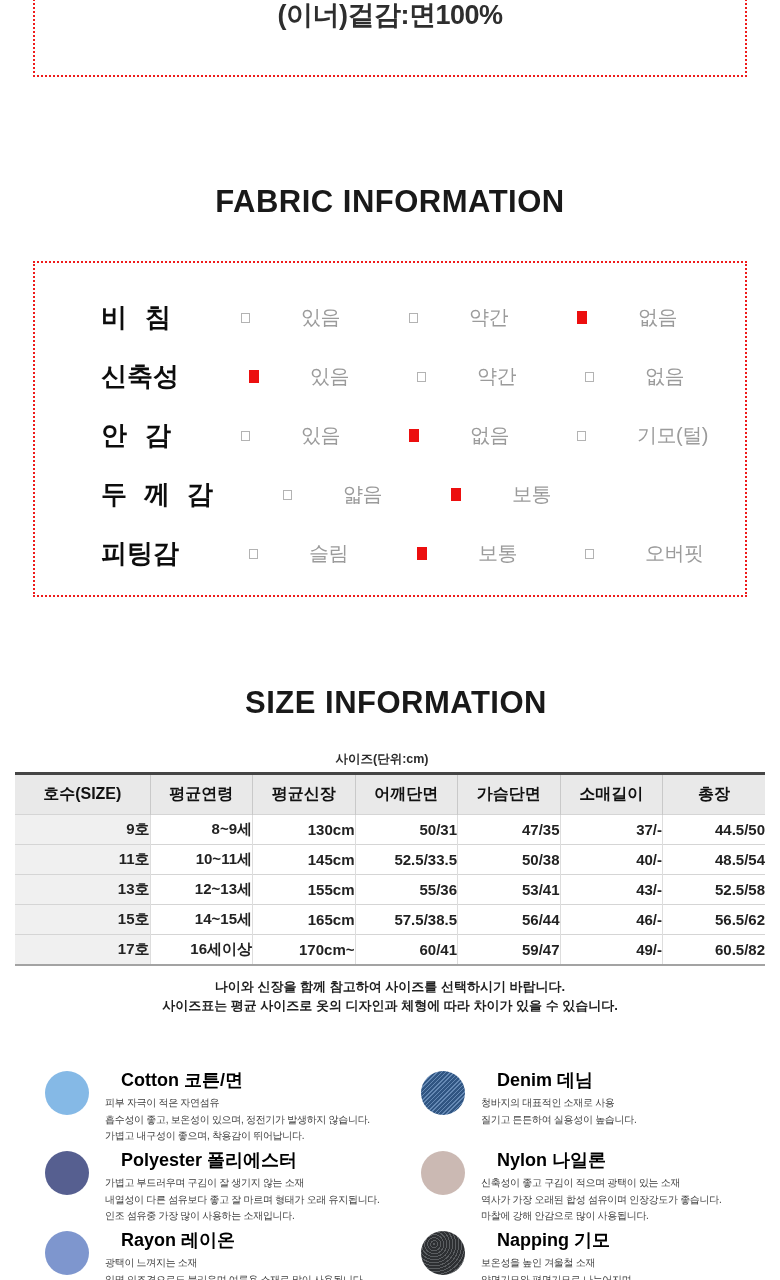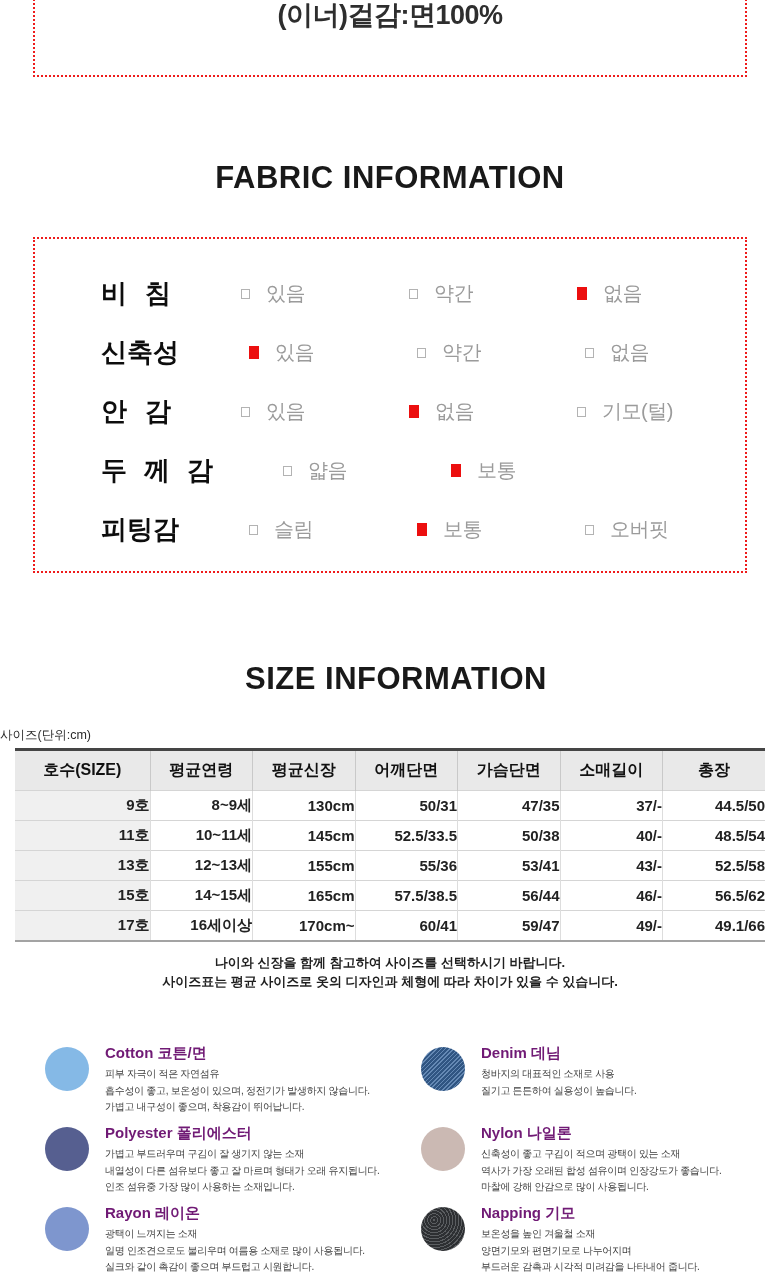--- a/index.html
+++ b/index.html
@@ -7,60 +7,60 @@
     font-family: "Liberation Sans", "DejaVu Sans", sans-serif; }
 
   
   .top-box { margin: -66px 33px 0 33px; height: 143px; border: 2px dotted #ee1b1b;
     display: flex; justify-content: center; align-items: flex-end; padding-bottom: 42px; }
   .top-box-text { font-size: 27px; font-weight: 600; color: #2e2e2e; letter-spacing: -0.5px; }
 
   
   .section-title { text-align: center; font-size: 31px; font-weight: 800; color: #191919;
     letter-spacing: 0.5px; }
-  .fabric-title { margin-top: 83px; }
+  .fabric-title { margin-top: 107px; }
   .size-title { margin-top: 88px; padding-left: 12px; }
 
   
   .fabric-box { margin: 41px 33px 0 33px; height: 336px; border: 2px dotted #ee1b1b;
     padding-top: 25px; }
   .frow { height: 59px; display: flex; align-items: center; padding-left: 66px; }
   .frow-label { width: 112px; font-size: 26px; font-weight: 800; color: #0d0d0d; }
   .spread { display: flex; justify-content: space-between; }
   .fopts { display: flex; margin-left: 70px; }
   .fopt { width: 168px; display: flex; align-items: center; }
   .opt-box { width: 9px; height: 10px; border: 1px solid #b3b3b3; background: #fff;
     margin-right: 16px; flex-shrink: 0; }
   .opt-box.checked { width: 10px; height: 13px; border: none; background: #ec0f0f; }
-  .fopt-label { font-size: 20px; color: #9b9b9b; letter-spacing: -0.5px; }
-
-  
-  .unit-note { text-align: left; margin: 30px 16px 4px 0; font-size: 12.5px;
-    font-weight: 400; color: #2b2b2b; }
+  .fopt-label { font-size: 20px; color: #9b9b9b; letter-spacing: -0.5px; margin-left: 35px; }
+
+  
+  .unit-note { text-align: center; margin: 30px 16px 4px 0; font-size: 12.5px;
+    font-weight: 700; color: #2b2b2b; }
   table.size-table { width: 750px; margin: 0 auto; border-collapse: collapse;
     table-layout: fixed; border-top: 3px solid #454545; border-bottom: 2px solid #a3a3a3; }
   .size-table th { background: #e9e9e9; font-size: 16px; font-weight: 700; color: #111;
     padding: 9px 0; border-left: 1px solid #c9c9c9; }
   .size-table th:first-child { border-left: none; }
   .size-table td { text-align: right; font-size: 15px; font-weight: 700; color: #222;
     padding: 5px 0; border-top: 1px solid #d5d5d5; border-left: 1px solid #dddddd; }
   .size-table td:first-child { background: #f0f0f0; border-left: none; }
   .size-table col.c0 { width: 135px; }
   .size-notes { margin-top: 11px; text-align: center; font-size: 13px; font-weight: 700;
     color: #1f1f1f; line-height: 19px; }
 
   
   .materials { margin-top: 50px; padding-left: 45px; display: grid;
     grid-template-columns: 376px 1fr; grid-auto-rows: 80px; align-items: start; }
   .material-item { display: flex; }
   .swatch { width: 44px; height: 44px; border-radius: 50%; flex-shrink: 0; margin-top: 6px; }
   .tex-denim { background-image: repeating-linear-gradient(135deg, rgba(255,255,255,0.22) 0 1px, rgba(0,0,0,0.18) 1px 3px); }
   .tex-fuzzy { background-image: repeating-radial-gradient(circle at 30% 30%, rgba(255,255,255,0.16) 0 1px, rgba(0,0,0,0.25) 1px 3px); }
   .material-text { margin-left: 16px; padding-top: 3px; }
-  .material-title { font-size: 15px; font-weight: 800; color: #701a75; margin-bottom: 3px; }
+  .material-title { font-size: 18px; font-weight: 800; color: #000000; margin-bottom: 3px; margin-left: 16px; }
   .material-line { font-size: 10px; color: #3d3d3d; line-height: 16.5px; letter-spacing: -0.3px; }
 </style>
 </head>
 <body>
 
 <div class="top-box">
   <div class="top-box-text">(이너)겉감:면100%</div>
 </div>
 
 <div class="section-title fabric-title">FABRIC INFORMATION</div>
@@ -228,21 +228,21 @@
       <td>46/-</td>
       <td>56.5/62</td>
     </tr>
     <tr>
       <td>17호</td>
       <td>16세이상</td>
       <td>170cm~</td>
       <td>60/41</td>
       <td>59/47</td>
       <td>49/-</td>
-      <td>49.1/66</td>
+      <td>60.5/82</td>
     </tr>
   </tbody>
 </table>
 
 <div class="size-notes">
   <div>나이와 신장을 함께 참고하여 사이즈를 선택하시기 바랍니다.</div>
   <div>사이즈표는 평균 사이즈로 옷의 디자인과 체형에 따라 차이가 있을 수 있습니다.</div>
 </div>
 
 <div class="materials">

